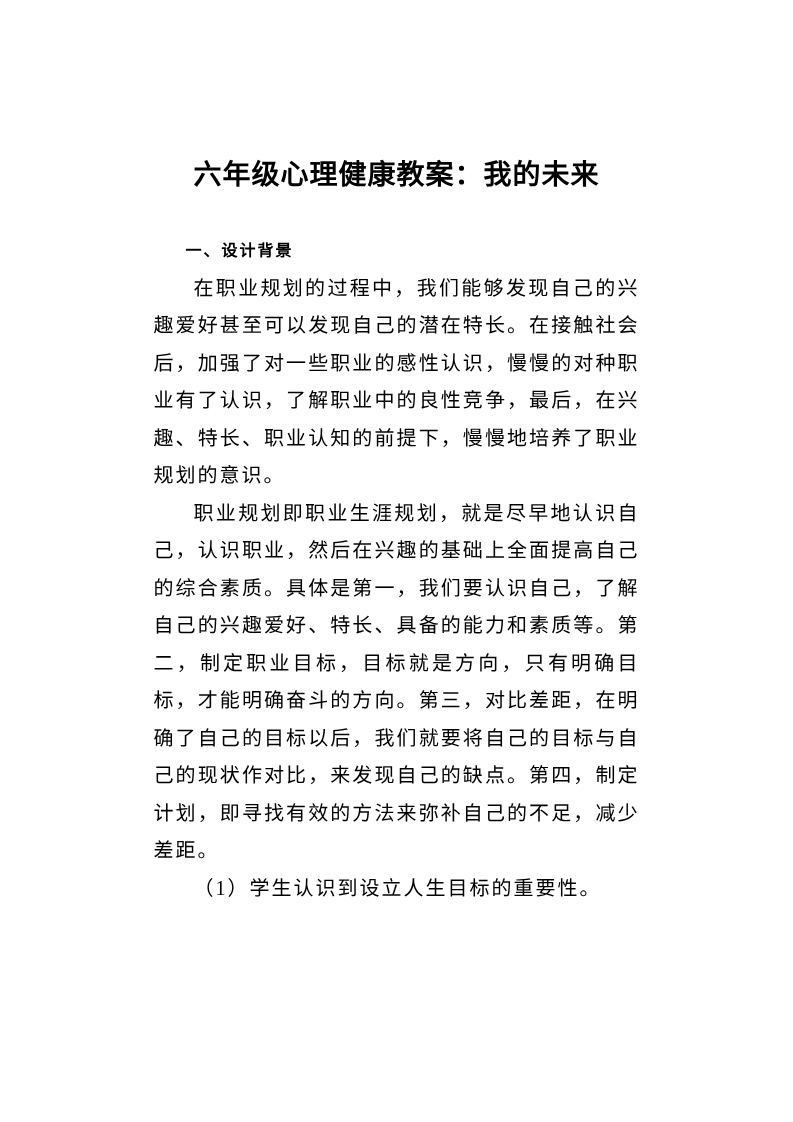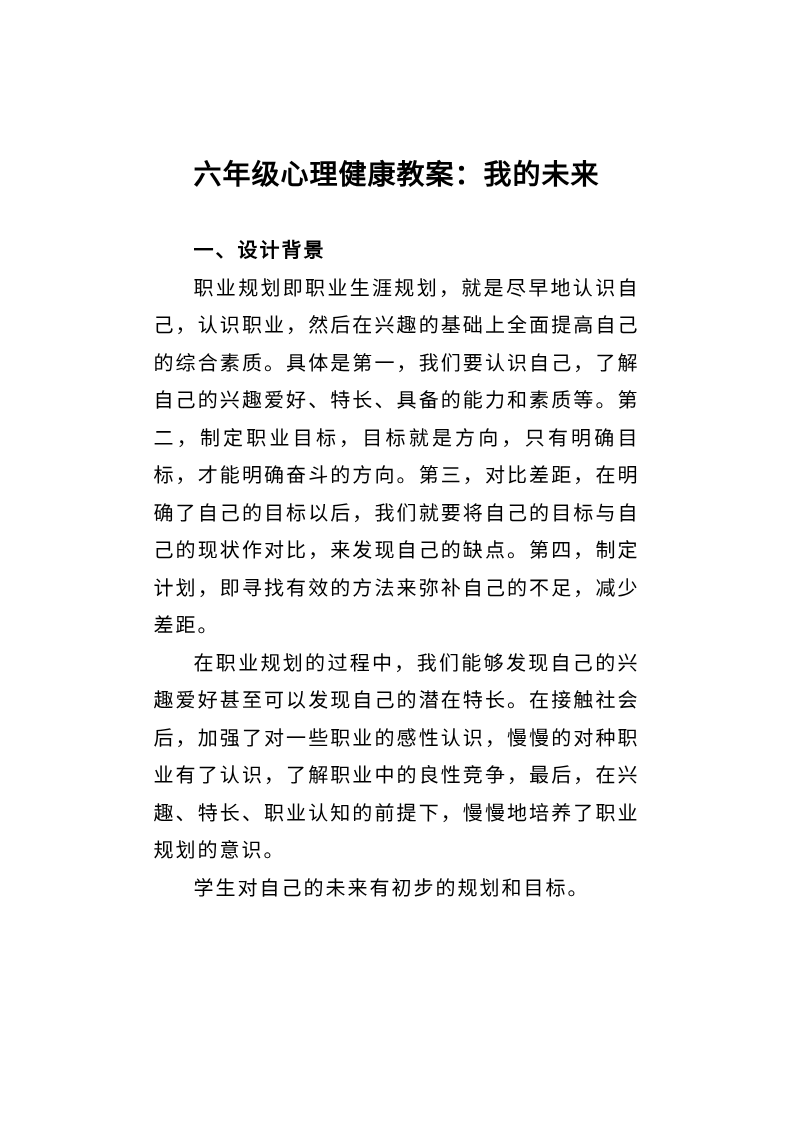--- a/index.html
+++ b/index.html
@@ -30,40 +30,40 @@
   .doc-body {
     margin: 39px 102px 0 102px;
     font-size: 20px;
     line-height: 37.5px;
     letter-spacing: 2px;
     text-align: justify;
     text-justify: inter-character;
   }
   .section-heading {
     margin: 0;
-    font-size: 20px;
+    font-size: 16px;
     font-weight: bold;
     line-height: 37.5px;
     text-indent: 2em;
     text-align: left;
   }
   .para {
     margin: 0;
     text-indent: 2em;
   }
 </style>
 </head>
 <body>
 
 <div class="page">
   <h1 class="doc-title">六年级心理健康教案：我的未来</h1>
 
   <div class="doc-body">
 
     <h2 class="section-heading">一、设计背景</h2>
+    <p class="para">在职业规划的过程中，我们能够发现自己的兴趣爱好甚至可以发现自己的潜在特长。在接触社会后，加强了对一些职业的感性认识，慢慢的对种职业有了认识，了解职业中的良性竞争，最后，在兴趣、特长、职业认知的前提下，慢慢地培养了职业规划的意识。</p>
     <p class="para">职业规划即职业生涯规划，就是尽早地认识自己，认识职业，然后在兴趣的基础上全面提高自己的综合素质。具体是第一，我们要认识自己，了解自己的兴趣爱好、特长、具备的能力和素质等。第二，制定职业目标，目标就是方向，只有明确目标，才能明确奋斗的方向。第三，对比差距，在明确了自己的目标以后，我们就要将自己的目标与自己的现状作对比，来发现自己的缺点。第四，制定计划，即寻找有效的方法来弥补自己的不足，减少差距。</p>
-    <p class="para">在职业规划的过程中，我们能够发现自己的兴趣爱好甚至可以发现自己的潜在特长。在接触社会后，加强了对一些职业的感性认识，慢慢的对种职业有了认识，了解职业中的良性竞争，最后，在兴趣、特长、职业认知的前提下，慢慢地培养了职业规划的意识。</p>
 
+    <p class="para">（1）学生认识到设立人生目标的重要性。</p>
 
-    <p class="para">学生对自己的未来有初步的规划和目标。</p>
 
   </div>
 </div>
 
 </body></html>

